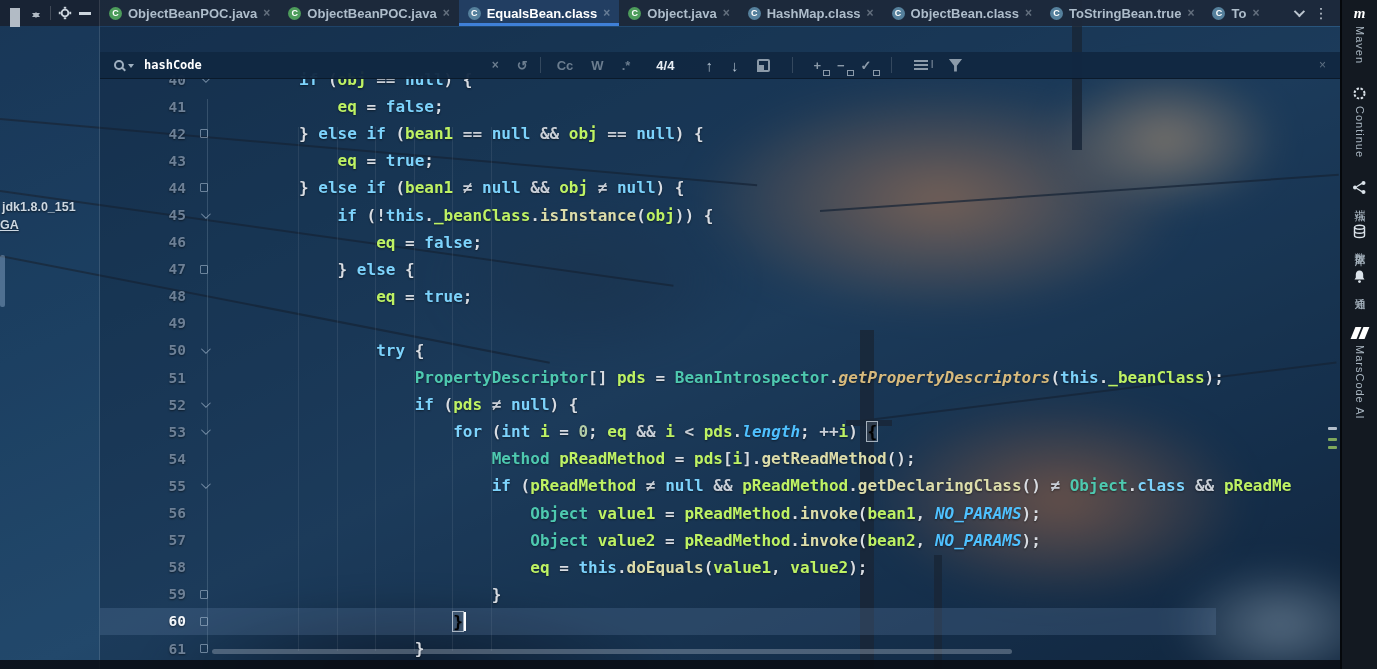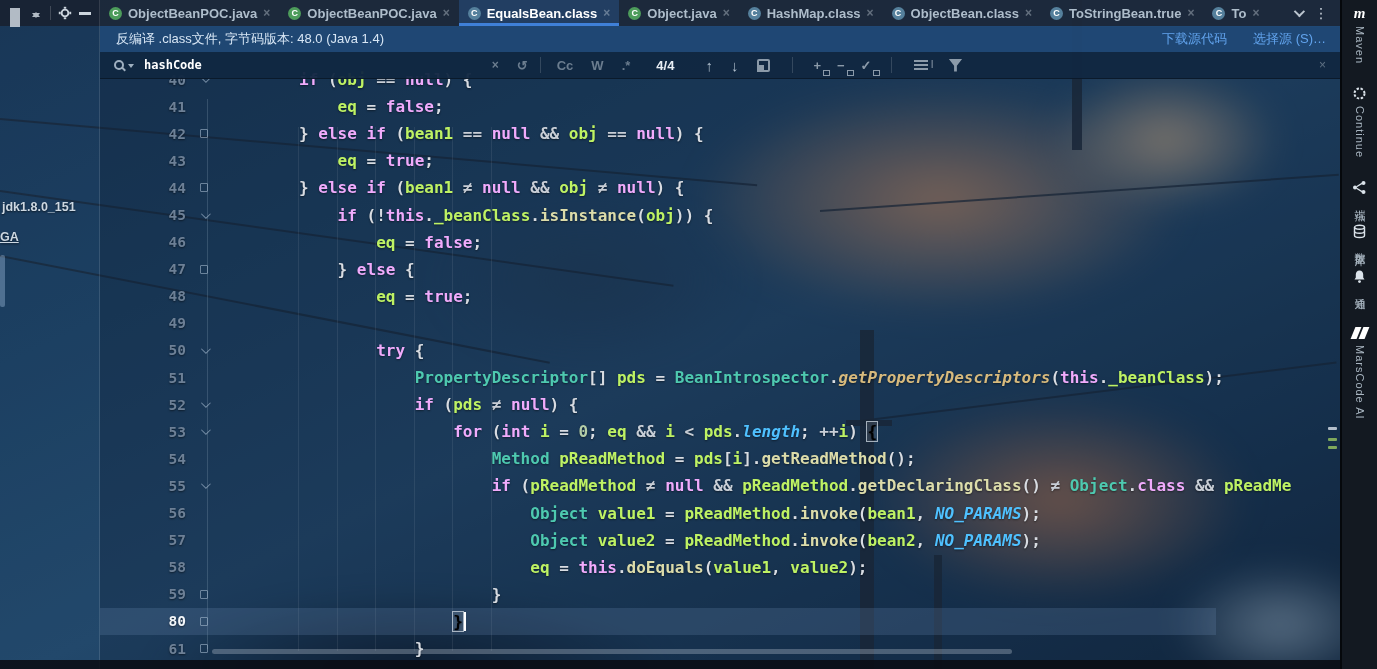--- a/index.html
+++ b/index.html
@@ -99,21 +99,21 @@
   .code-row { position:relative; height:27.1px; display:flex; align-items:center;
     font-family:"DejaVu Sans Mono", monospace; font-size:16px; font-weight:bold; white-space:pre; }
   .code-row.current { background:rgba(115,145,185,.22); }
   .ln { width:86px; text-align:right; color:#6d8096; font-size:14.5px; flex:none;
     text-shadow:0 1px 2px rgba(0,0,0,.5); }
   .code-row.current .ln { color:#f2f6fa; }
   .fold { width:36px; flex:none; display:flex; justify-content:center; align-items:center; }
   .fold-open { width:7px; height:7px; border-right:1.5px solid rgba(175,195,215,.6); border-bottom:1.5px solid rgba(175,195,215,.6); transform:rotate(45deg) translateY(-2px); }
   .fold-end  { width:8px; height:9px; border:1.5px solid rgba(175,195,215,.55); border-radius:1px; }
   .ct { text-shadow:0 1px 2px rgba(0,0,0,.45); }
-  .tk-kw  { color:#f0abfc; } .tk-cls { color:#4EC9B0; } .tk-m { color:#DCDCAA; }
+  .tk-kw  { color:#7dd3fc; } .tk-cls { color:#4EC9B0; } .tk-m { color:#DCDCAA; }
   .tk-sm  { color:#D7BA7D; font-style:italic; } .tk-v { color:#bef264; }
   .tk-p   { color:#D8DCE2; } .tk-op { color:#C8CED6; } .tk-num { color:#B5CEA8; }
   .tk-const { color:#4FC1FF; font-style:italic; }
   .tk-hl  { outline:1.5px solid rgba(200,210,220,.8); background:rgba(255,255,255,.10); }
   .caret { display:inline-block; width:2px; height:19px; background:#fff; vertical-align:middle; margin-left:1px; }
   .indent-guide { position:absolute; width:1px; top:100px; bottom:18px; background:rgba(255,255,255,.08); }
   .gutter-line { position:absolute; left:107px; width:1px; top:72px; bottom:20px; background:rgba(165,185,205,.22); }
   #h-scrollbar { position:absolute; left:112px; top:622px; width:800px; height:5px;
     background:rgba(195,205,218,.32); border-radius:3px; }
   .stripe-mark { position:absolute; width:9px; height:3px; right:3px; border-radius:1px; }
@@ -179,21 +179,21 @@
           <div class="code-row"><span class="ln">50</span><span class="fold"><span class="fold-open"></span></span><span class="ct"><span class="tk-p">                </span><span class="tk-kw">try</span><span class="tk-p"> {</span></span></div>
           <div class="code-row"><span class="ln">51</span><span class="fold"></span><span class="ct"><span class="tk-p">                    </span><span class="tk-cls">PropertyDescriptor</span><span class="tk-p">[] </span><span class="tk-v">pds</span><span class="tk-p"> = </span><span class="tk-cls">BeanIntrospector</span><span class="tk-p">.</span><span class="tk-sm">getPropertyDescriptors</span><span class="tk-p">(</span><span class="tk-kw">this</span><span class="tk-p">.</span><span class="tk-v">_beanClass</span><span class="tk-p">);</span></span></div>
           <div class="code-row"><span class="ln">52</span><span class="fold"><span class="fold-open"></span></span><span class="ct"><span class="tk-p">                    </span><span class="tk-kw">if</span><span class="tk-p"> (</span><span class="tk-v">pds</span><span class="tk-op"> ≠ </span><span class="tk-kw">null</span><span class="tk-p">) {</span></span></div>
           <div class="code-row"><span class="ln">53</span><span class="fold"><span class="fold-open"></span></span><span class="ct"><span class="tk-p">                        </span><span class="tk-kw">for</span><span class="tk-p"> (</span><span class="tk-kw">int</span><span class="tk-p"> </span><span class="tk-v">i</span><span class="tk-p"> = </span><span class="tk-num">0</span><span class="tk-p">; </span><span class="tk-v">eq</span><span class="tk-op"> &amp;&amp; </span><span class="tk-v">i</span><span class="tk-op"> &lt; </span><span class="tk-v">pds</span><span class="tk-p">.</span><span class="tk-const">length</span><span class="tk-p">; </span><span class="tk-op">++</span><span class="tk-v">i</span><span class="tk-p">) </span><span class="tk-hl">{</span></span></div>
           <div class="code-row"><span class="ln">54</span><span class="fold"></span><span class="ct"><span class="tk-p">                            </span><span class="tk-cls">Method</span><span class="tk-p"> </span><span class="tk-v">pReadMethod</span><span class="tk-p"> = </span><span class="tk-v">pds</span><span class="tk-p">[</span><span class="tk-v">i</span><span class="tk-p">].</span><span class="tk-m">getReadMethod</span><span class="tk-p">();</span></span></div>
           <div class="code-row"><span class="ln">55</span><span class="fold"><span class="fold-open"></span></span><span class="ct"><span class="tk-p">                            </span><span class="tk-kw">if</span><span class="tk-p"> (</span><span class="tk-v">pReadMethod</span><span class="tk-op"> ≠ </span><span class="tk-kw">null</span><span class="tk-op"> &amp;&amp; </span><span class="tk-v">pReadMethod</span><span class="tk-p">.</span><span class="tk-m">getDeclaringClass</span><span class="tk-p">() </span><span class="tk-op">≠ </span><span class="tk-cls">Object</span><span class="tk-p">.</span><span class="tk-kw">class</span><span class="tk-op"> &amp;&amp; </span><span class="tk-v">pReadMe</span></span></div>
           <div class="code-row"><span class="ln">56</span><span class="fold"></span><span class="ct"><span class="tk-p">                                </span><span class="tk-cls">Object</span><span class="tk-p"> </span><span class="tk-v">value1</span><span class="tk-p"> = </span><span class="tk-v">pReadMethod</span><span class="tk-p">.</span><span class="tk-m">invoke</span><span class="tk-p">(</span><span class="tk-v">bean1</span><span class="tk-p">, </span><span class="tk-const">NO_PARAMS</span><span class="tk-p">);</span></span></div>
           <div class="code-row"><span class="ln">57</span><span class="fold"></span><span class="ct"><span class="tk-p">                                </span><span class="tk-cls">Object</span><span class="tk-p"> </span><span class="tk-v">value2</span><span class="tk-p"> = </span><span class="tk-v">pReadMethod</span><span class="tk-p">.</span><span class="tk-m">invoke</span><span class="tk-p">(</span><span class="tk-v">bean2</span><span class="tk-p">, </span><span class="tk-const">NO_PARAMS</span><span class="tk-p">);</span></span></div>
           <div class="code-row"><span class="ln">58</span><span class="fold"></span><span class="ct"><span class="tk-p">                                </span><span class="tk-v">eq</span><span class="tk-p"> = </span><span class="tk-kw">this</span><span class="tk-p">.</span><span class="tk-m">doEquals</span><span class="tk-p">(</span><span class="tk-v">value1</span><span class="tk-p">, </span><span class="tk-v">value2</span><span class="tk-p">);</span></span></div>
           <div class="code-row"><span class="ln">59</span><span class="fold"><span class="fold-end"></span></span><span class="ct"><span class="tk-p">                            }</span></span></div>
-          <div class="code-row current"><span class="ln">80</span><span class="fold"><span class="fold-end"></span></span><span class="ct"><span class="tk-p">                        </span><span class="tk-hl">}</span></span><span class="caret"></span></div>
+          <div class="code-row current"><span class="ln">60</span><span class="fold"><span class="fold-end"></span></span><span class="ct"><span class="tk-p">                        </span><span class="tk-hl">}</span></span><span class="caret"></span></div>
           <div class="code-row"><span class="ln">61</span><span class="fold"><span class="fold-end"></span></span><span class="ct"><span class="tk-p">                    }</span></span></div>
         </div>
       <div id="h-scrollbar"></div>
       <div class="stripe-mark" style="top:400px;background:rgba(220,228,236,.8);"></div>
       <div class="stripe-mark" style="top:411px;background:#7ea85c;"></div>
       <div class="stripe-mark" style="top:419px;background:#7ea85c;"></div>
     </div>
 
     <div id="tab-bar">
       <div id="tab-strip">
@@ -237,27 +237,20 @@
             <span>To</span>
             <span class="x-btn">×</span>
           </div>
         </div>
       <div class="tab-extra">
         <div class="chev"></div>
         <div class="kebab">⋮</div>
       </div>
     </div>
 
-    <div id="notif-bar">
-      <span class="msg">反编译 .class文件, 字节码版本: 48.0 (Java 1.4)</span>
-      <span class="links">
-        <span>下载源代码</span>
-        <span>选择源 (S)…</span>
-      </span>
-    </div>
 
     <div id="search-bar">
       <span class="mag"></span>
       <span class="mag-caret"></span>
       <span id="search-query">hashCode</span>
       <span class="sb-dim x-btn" style="margin-left:290px;">×</span>
       <span class="sb-dim">↺</span>
       <span class="sb-sep"></span>
       <span class="sb-dim" style="margin-left:4px;">Cc</span>
       <span class="sb-dim">W</span>
@@ -280,21 +273,21 @@
   <div id="left-panel">
     <div class="body-tint"></div>
     <div class="hdr">
       <span class="mini-ic bars arrows"></span>
       <span class="mini-ic arrows"></span>
       <span style="width:1px;height:14px;background:rgba(255,255,255,.18);"></span>
       <span class="gear-ic" style="transform:scale(.62);"></span>
       <span class="minus-ic"></span>
     </div>
     <div class="proj-label" style="left:2px;top:200px;">jdk1.8.0_151</div>
-    <div class="proj-label" style="left:0;top:230px;text-decoration:underline;">GA</div>
+    <div class="proj-label" style="left:0;top:218px;text-decoration:underline;">GA</div>
     <div class="panel-scroll"></div>
     <div class="vline" style="left:99px;top:0;width:1px;height:669px;"></div>
   </div>
 
   <div id="right-stripe">
       <div class="stripe-item">
         <span class="s-ic">
           <span class="maven-m">m</span>
         </span>
         <span class="lbl">Maven</span>

